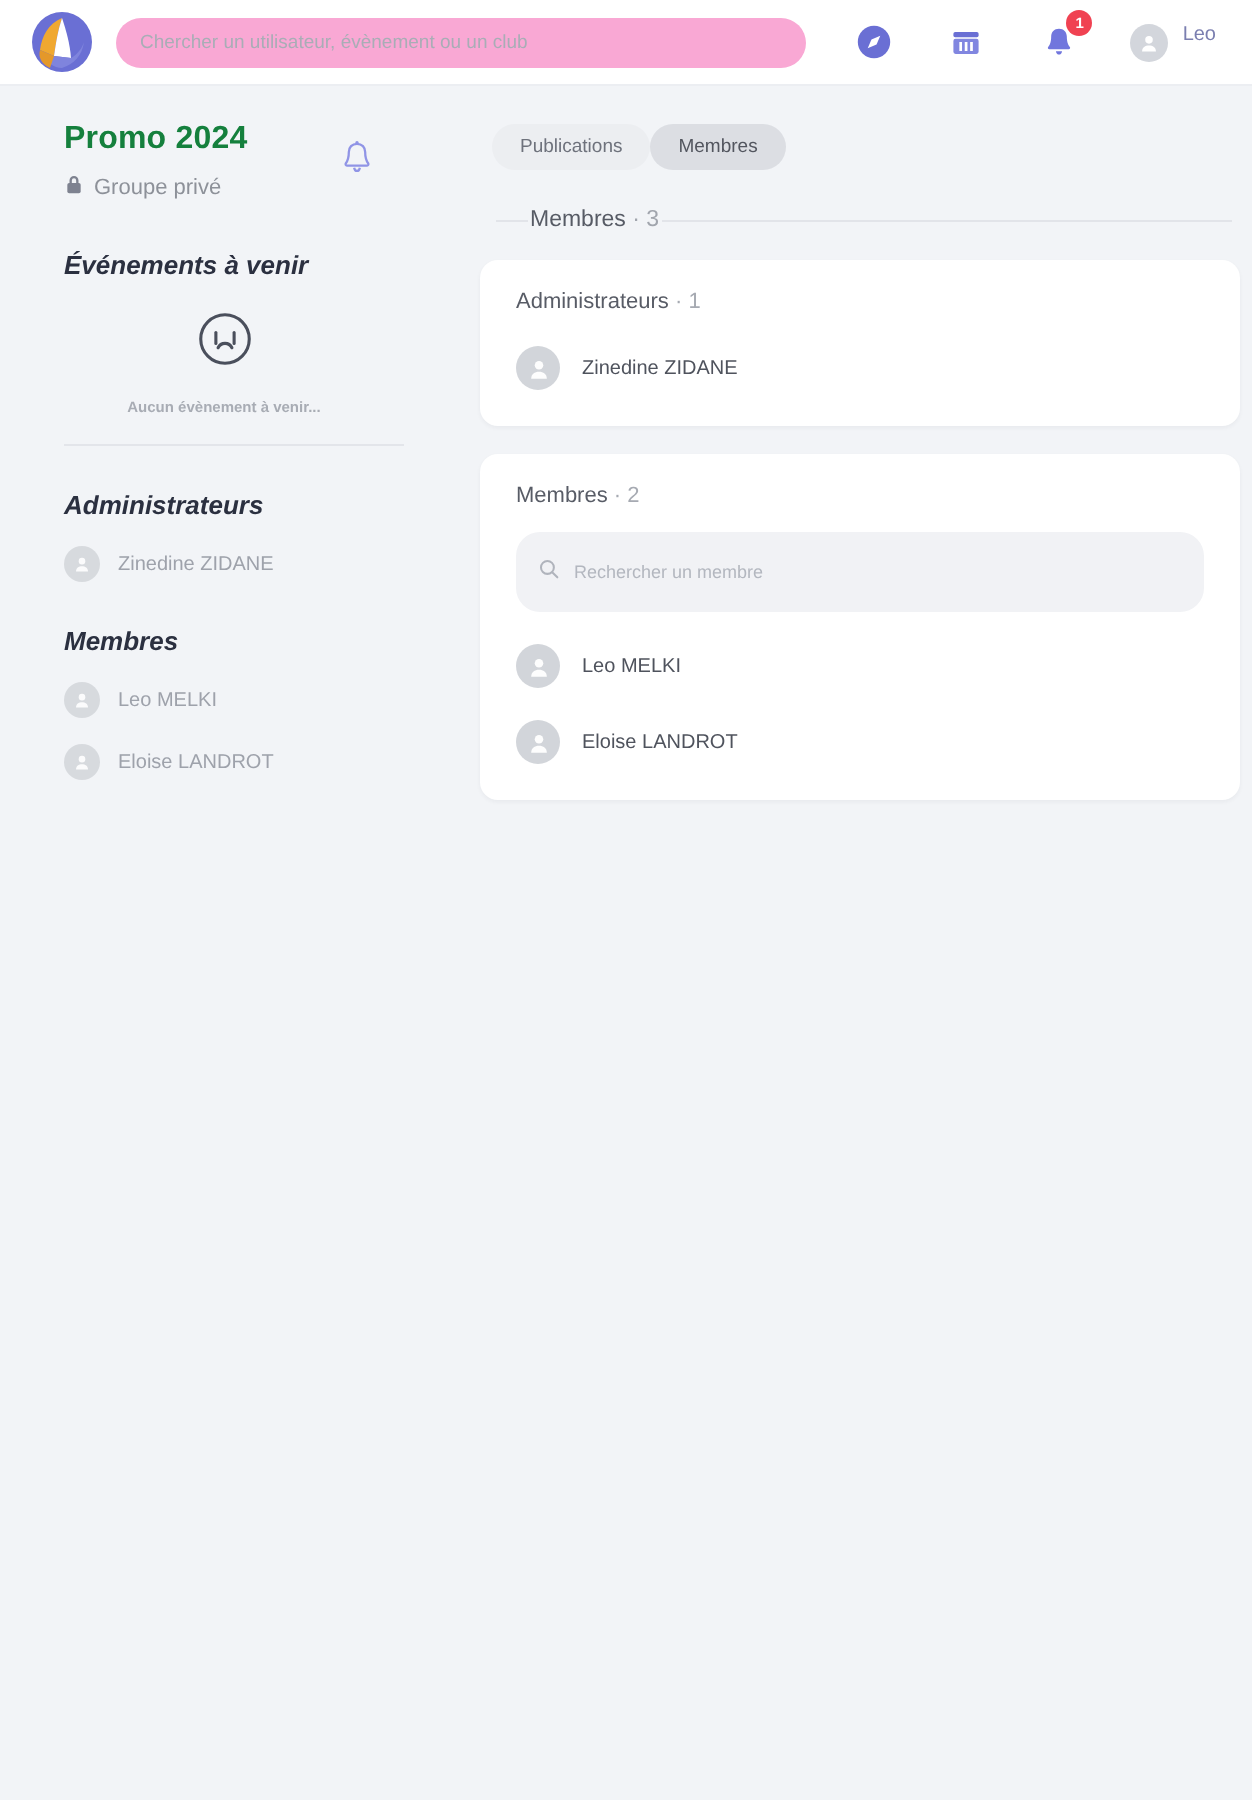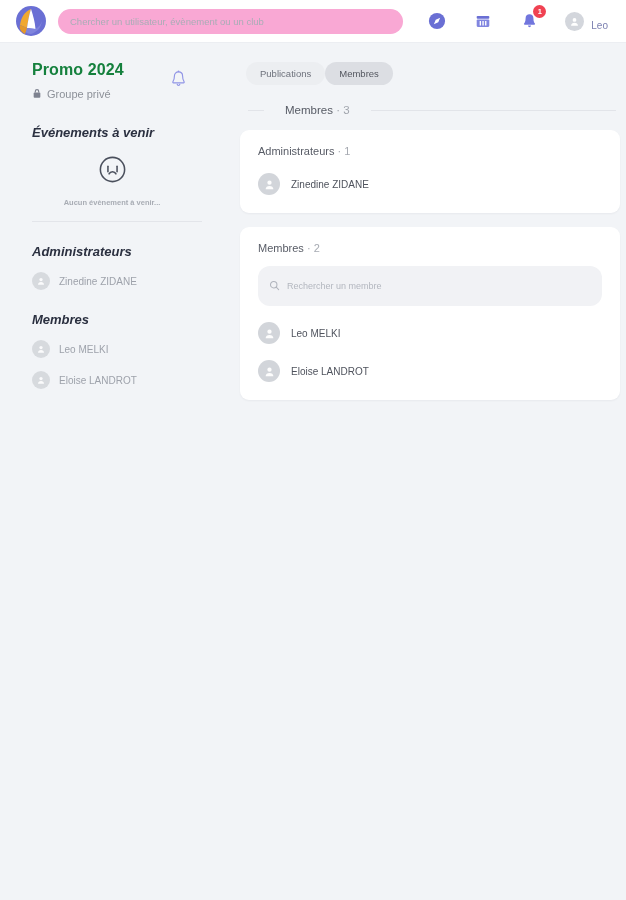--- a/index.html
+++ b/index.html
@@ -47,21 +47,21 @@
   }
   .hicon { position: relative; width: 20px; height: 22px; display:flex; align-items:center; justify-content:center; cursor: pointer; }
   .badge {
     position: absolute; top: -5px; right: -7px;
     min-width: 13px; height: 13px;
     background: #f04252; color: #fff;
     border-radius: 50%;
     font-size: 7.5px; line-height: 13px; font-weight: 700;
     text-align: center; padding: 0 3px;
   }
-  .user-chip { display: flex; align-items: flex-end; gap: 7px; cursor: pointer; }
+  .user-chip { display: flex; align-items: flex-start; gap: 7px; cursor: pointer; }
   .user-av {
     width: 19px; height: 19px; border-radius: 50%;
     background: #d3d6dc; display: flex; align-items: center; justify-content: center;
   }
   .user-name { font-size: 10px; color: #7b7fb0; }
 
   
   .sidebar {
     position: absolute; top: 43px; left: 0;
     width: 232px; padding: 18px 0 0 32px;
@@ -95,21 +95,21 @@
   .tab {
     border: none; cursor: pointer;
     font-family: "Liberation Sans", sans-serif;
     font-size: 9.5px; color: #6e727c;
     padding: 6px 14px; border-radius: 13px;
     background: #eceef1;
   }
   .tab.active { background: #dcdee3; color: #53565f; }
 
   .section-head {
-    display: flex; align-items: center; gap: 21px;
+    display: flex; align-items: center; gap: 1px;
     margin-top: 19px; padding: 0 4px 0 8px;
   }
   .sh-line { height: 1px; background: #e2e4e9; }
   .sh-line.left { width: 16px; }
   .sh-line.right { flex: 1; }
   .sh-label { font-size: 11.5px; color: #575b65; white-space: nowrap; }
   .sh-label .cnt { color: #a1a5ad; }
 
   .card {
     background: #ffffff; border-radius: 9px;

